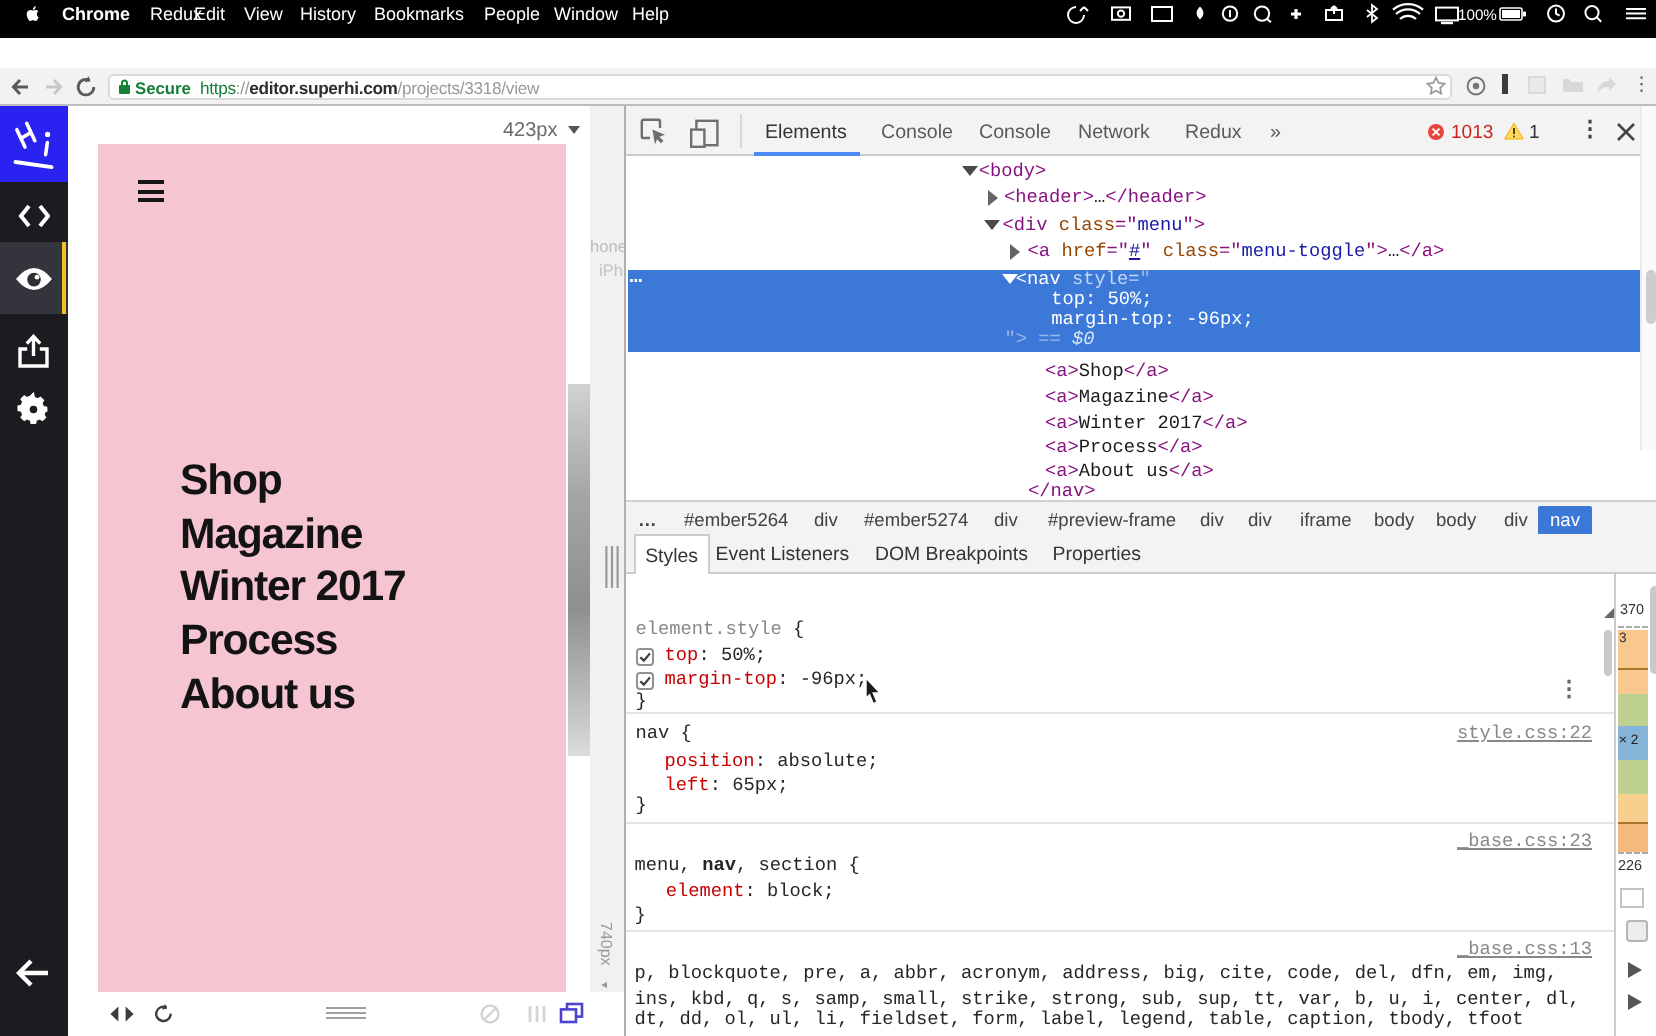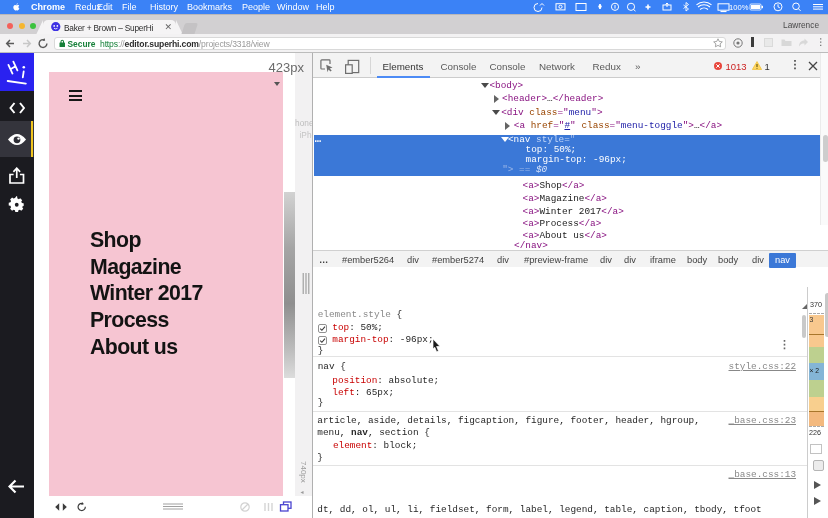--- a/index.html
+++ b/index.html
@@ -1,19 +1,19 @@
 <!DOCTYPE html>
 <html><head><meta charset="utf-8"><style>
 *{margin:0;padding:0;box-sizing:border-box}
 html,body{width:828px;height:518px;overflow:hidden}
 body{font-family:"Liberation Sans",sans-serif;position:relative;background:#fff}
 .abs{position:absolute}
 #stage{position:absolute;left:0;top:0;width:828px;height:518px;overflow:hidden}
 
-#menubar{left:0;top:0;width:828px;height:19px;background:#3b82f6;color:#fff;font-size:9px}
+#menubar{left:0;top:0;width:828px;height:19px;background:#000000;color:#fff;font-size:9px}
 #menubar .mi{position:absolute;top:1.5px;white-space:nowrap}
 
 #tabbar{left:0;top:13.5px;width:828px;height:20.5px;background:#d2d0d2;border-top:1px solid #b9b7b9}
 .tl{position:absolute;top:8px;width:6.4px;height:6.4px;border-radius:50%}
 #tab{position:absolute;left:43px;top:5.5px;width:133px;height:15px;background:#f5f4f5;border-radius:5px 5px 0 0}
 #tab:before{content:"";position:absolute;left:-7px;bottom:0;border-bottom:15px solid #f5f4f5;border-left:7px solid transparent}
 #tab:after{content:"";position:absolute;right:-7px;bottom:0;border-bottom:15px solid #f5f4f5;border-right:7px solid transparent}
 #ntab{position:absolute;left:183px;top:8px;width:13px;height:12.5px;background:#c4c2c4;border-radius:2px;transform:skewX(-18deg)}
 
 #urlbar{left:0;top:34px;width:828px;height:18.5px;background:#f3f2f3;border-bottom:1px solid #bcbcbc}
@@ -58,21 +58,21 @@
 <body>
 <div id="stage">
 
 <div id="menubar" class="abs">
   <svg class="abs" style="left:13px;top:2.5px" width="9" height="9" viewBox="0 0 18 18">
         <path fill="#fff" d="M12.8 9.6c0-2.2 1.8-3.2 1.9-3.3-1-1.5-2.6-1.7-3.2-1.7-1.4-.1-2.7.8-3.4.8-.7 0-1.8-.8-2.9-.8C3.7 4.6 2.3 5.5 1.5 6.9c-1.5 2.6-.4 6.5 1.1 8.6.7 1 1.6 2.2 2.7 2.1 1.1 0 1.5-.7 2.8-.7s1.7.7 2.9.7c1.2 0 2-1 2.7-2.1.9-1.2 1.2-2.4 1.2-2.5 0 0-2.1-.8-2.1-3.4zM10.6 3.1c.6-.7 1-1.7.9-2.7-.9 0-1.9.6-2.5 1.3-.6.6-1 1.6-.9 2.6 1 .1 1.9-.5 2.5-1.2z" transform="scale(.85)"></path>
       </svg>
   <div class="mi" style="left:31px;font-weight:bold">Chrome</div>
   <div class="mi" style="left:75px">Redux</div>
   <div class="mi" style="left:97px">Edit</div>
-  <div class="mi" style="left:122px">File</div>
+  <div class="mi" style="left:122px">View</div>
   <div class="mi" style="left:150px">History</div>
   <div class="mi" style="left:187px">Bookmarks</div>
   <div class="mi" style="left:242px">People</div>
   <div class="mi" style="left:277px">Window</div>
   <div class="mi" style="left:316px">Help</div>
   <svg class="abs" style="left:530px;top:0" width="300" height="13.5" viewBox="0 0 300 13.5">
     <g stroke="#fff" fill="none" stroke-width="1">
       <path d="M8 3.5 a4 4 0 1 0 4 4"></path>
       <path d="M12 3.5 l2 2 M12 3.5 l-2 2"></path>
       <rect x="26" y="3.7" width="9" height="6.2"></rect>
@@ -98,36 +98,20 @@
     <g stroke="#fff" fill="none" stroke-width="1">
       <circle cx="248" cy="6.8" r="4"></circle>
           <path d="M248 4.3 v2.5 l1.8 1"></path>
       <circle cx="266" cy="6.3" r="3.3"></circle>
           <path d="M268.4 8.7 l2.2 2.2"></path>
       <path d="M283 4.5 h10 M283 6.8 h10 M283 9.1 h10" stroke-width="1"></path>
     </g>
   </svg>
 </div>
 
-<div id="tabbar" class="abs">
-  <div class="tl" style="left:6.9px;background:#f4605a"></div>
-  <div class="tl" style="left:18.5px;background:#f6b62f"></div>
-  <div class="tl" style="left:30px;background:#3bc23e"></div>
-  <div id="tab"></div>
-  <div id="ntab"></div>
-  <svg class="abs" style="left:51px;top:7.3px" width="9.5" height="9.5" viewBox="0 0 9 9">
-        <circle cx="4.5" cy="4.5" r="4.4" fill="#3d31e3"></circle>
-        <circle cx="3" cy="3.7" r=".8" fill="#fff"></circle>
-        <circle cx="6" cy="3.7" r=".8" fill="#fff"></circle>
-        <path d="M2.8 5.9 q1.7 1.4 3.4 0" stroke="#fff" stroke-width=".8" fill="none"></path>
-      </svg>
-  <div class="abs" style="left:64px;top:8px;font-size:8.3px;letter-spacing:-.2px;color:#2b2b2b;white-space:nowrap">Baker + Brown – SuperHi</div>
-  <div class="abs" style="left:164.5px;top:7.5px;font-size:9px;color:#666">✕</div>
-  <div class="abs" style="right:9px;top:5px;font-size:8.3px;color:#4a4a4a">Lawrence</div>
-</div>
 
 <div id="urlbar" class="abs">
   <svg class="abs" style="left:5px;top:3.5px" width="44" height="11" viewBox="0 0 44 11">
     <g fill="none">
           <path d="M9 5.5 H2 M5 2 L1.7 5.5 L5 9" stroke="#5a5a5a" stroke-width="1.5"></path>
     <path d="M18 5.5 h7 M22 2 l3.3 3.5 L22 9" stroke="#c7c7c7" stroke-width="1.5"></path>
     <path d="M39.8 2.1 a3.9 3.9 0 1 0 2.1 3.4" stroke="#5a5a5a" stroke-width="1.4"></path>
     <path d="M39.2 0 l1 2.6-2.8.5z" fill="#5a5a5a"></path>
         </g>
   </svg>
@@ -187,21 +171,21 @@
   <svg class="abs" style="left:8px;top:143.5px" width="17.5" height="17.5" viewBox="0 0 24 24">
         <path fill="#fff" d="M12 8.2a3.8 3.8 0 1 0 0 7.6 3.8 3.8 0 0 0 0-7.6zm9.4 5.7.2-1.9-.2-1.9-2.4-.5a7 7 0 0 0-.8-1.9l1.3-2-2.7-2.7-2 1.3a7 7 0 0 0-1.9-.8L12.4.1h-3.8 3.3L9.5 2.6a7 7 0 0 0-1.9.8l-2-1.3-2.7 2.7 1.3 2a7 7 0 0 0-.8 1.9l-2.4.5v3.8l2.4.5a7 7 0 0 0 .8 1.9l-1.3 2 2.7 2.7 2-1.3a7 7 0 0 0 1.9.8l.5 2.4h3.8l.5-2.4a7 7 0 0 0 1.9-.8l2 1.3 2.7-2.7-1.3-2a7 7 0 0 0 .8-1.9zM12 14.2a2.2 2.2 0 1 1 0-4.4 2.2 2.2 0 0 1 0 4.4z"></path>
         <circle cx="12" cy="12" r="2.6" fill="#1b1b20"></circle>
       </svg>
   <svg class="abs" style="left:8px;top:426px" width="17" height="15" viewBox="0 0 17 15">
         <path d="M16 7.5 H1.5 M7.5 1.5 l-6 6 6 6" stroke="#fff" stroke-width="2.2" fill="none"></path>
       </svg>
 </div>
 
 <div id="preview" class="abs">
-  <div class="abs" style="left:235px;top:7.5px;font-size:13px;color:#6b6b6b;z-index:5">423px<span style="display:inline-block;margin-left:5px;margin-bottom:1px;border-top:4px solid #555;border-left:3.2px solid transparent;border-right:3.2px solid transparent"></span></div>
+  <div class="abs" style="left:218px;top:7.5px;font-size:10px;color:#6b6b6b;z-index:5">423px<span style="display:inline-block;margin-left:5px;margin-bottom:1px;border-top:4px solid #555;border-left:3.2px solid transparent;border-right:3.2px solid transparent"></span></div>
   <div id="pink">
     <div class="hb" style="top:18.5px"></div>
     <div class="hb" style="top:23.4px"></div>
     <div class="hb" style="top:27.5px"></div>
     <div id="pgnav">Shop<br>Magazine<br>Winter 2017<br>Process<br>About us</div>
   </div>
   <div id="pvsb">
         <div id="pvthumb"></div>
       </div>
   <div id="grayzone">
@@ -307,47 +291,54 @@
     <div class="cr" style="left:184px">div</div>
     <div class="cr" style="left:211px">#preview-frame</div>
     <div class="cr" style="left:287px">div</div>
     <div class="cr" style="left:311px">div</div>
     <div class="cr" style="left:337px">iframe</div>
     <div class="cr" style="left:374px">body</div>
     <div class="cr" style="left:405px">body</div>
     <div class="cr" style="left:439px">div</div>
     <div class="cr" style="left:456px;top:2.5px;background:#3b78d7;color:#fff;padding:2px 6px 2.5px;border-radius:1px">nav</div>
   </div>
+  <div id="sstabs">
+    <div class="abs" style="left:3.6px;top:0;height:19.6px;background:#fff;border:1px solid #ccc;border-bottom:none;padding:4.5px 5px 0">Styles</div>
+    <div class="abs" style="left:44.8px;top:5px">Event Listeners</div>
+    <div class="abs" style="left:124.5px;top:5px">DOM Breakpoints</div>
+    <div class="abs" style="left:213.3px;top:5px">Properties</div>
+  </div>
   <div id="styles">
     <div class="srow" style="left:4.7px;top:2.6px"><span style="color:#888">element.style</span> {</div>
     <svg class="abs" style="left:5.2px;top:17.3px" width="9" height="9" viewBox="0 0 9 9">
           <rect x=".5" y=".5" width="8" height="8" rx="1.5" fill="#fff" stroke="#919191"></rect>
           <path d="M2.2 4.6 l1.7 1.7 L7 2.7" fill="none" stroke="#3b3b3b" stroke-width="1.1"></path>
         </svg>
     <div class="srow" style="left:19.3px;top:15.6px"><span class="prop">top</span>: 50%;</div>
     <svg class="abs" style="left:5.2px;top:29.3px" width="9" height="9" viewBox="0 0 9 9">
           <rect x=".5" y=".5" width="8" height="8" rx="1.5" fill="#fff" stroke="#919191"></rect>
           <path d="M2.2 4.6 l1.7 1.7 L7 2.7" fill="none" stroke="#3b3b3b" stroke-width="1.1"></path>
         </svg>
     <div class="srow" style="left:19.3px;top:27.6px"><span class="prop">margin-top</span>: -96px;</div>
     <div class="srow" style="left:4.7px;top:38.1px">}</div>
     <div class="ssep" style="top:49.7px"></div>
     <div class="srow" style="left:4.7px;top:54.2px">nav {</div>
     <a class="slink" style="left:415.5px;top:54.4px">style.css:22</a>
     <div class="srow" style="left:19.3px;top:68px"><span class="prop">position</span>: absolute;</div>
     <div class="srow" style="left:19.3px;top:80px"><span class="prop">left</span>: 65px;</div>
     <div class="srow" style="left:4.7px;top:90.5px">}</div>
     <div class="ssep" style="top:104.9px"></div>
-    <div class="srow" style="left:4.3px;top:108.3px">article, aside, details, figcaption, figure, footer, header, hgroup,</div>
     <a class="slink" style="left:415.5px;top:108.3px">_base.css:23</a>
     <div class="srow" style="left:4.3px;top:120.1px">menu, <b>nav</b>, section {</div>
     <div class="srow" style="left:19.9px;top:133.9px"><span class="prop">element</span>: block;</div>
     <div class="srow" style="left:4.3px;top:145.8px">}</div>
     <div class="ssep" style="top:158.7px"></div>
     <a class="slink" style="left:415.5px;top:162px">_base.css:13</a>
+    <div class="srow" style="left:4.3px;top:174.5px">p, blockquote, pre, a, abbr, acronym, address, big, cite, code, del, dfn, em, img,</div>
+    <div class="srow" style="left:4.3px;top:187px">ins, kbd, q, s, samp, small, strike, strong, sub, sup, tt, var, b, u, i, center, dl,</div>
     <div class="srow" style="left:4.3px;top:197.2px">dt, dd, ol, ul, li, fieldset, form, label, legend, table, caption, tbody, tfoot</div>
     <div class="abs" style="left:466px;top:31.9px;color:#666;font-size:11px;font-weight:bold">⋮</div>
     <svg class="abs" style="left:118.5px;top:32.9px" width="9" height="13" viewBox="0 0 9 13">
           <path d="M1 0 L8 7.5 H4.6 L6.5 12 4.6 12.8 2.8 8.3 1 10z" fill="#1a1a1a" stroke="#fff" stroke-width=".7"></path>
         </svg>
   </div>
   <div id="bmcol">
     <div class="abs" style="left:2px;top:13.9px;font-size:7.2px;color:#333">370</div>
     <div class="abs" style="left:1px;top:26.9px;width:15px;border-top:1px dashed #aaa"></div>
     <div class="bseg" style="top:28.1px;height:19.7px;background:#f8c88e"></div>

